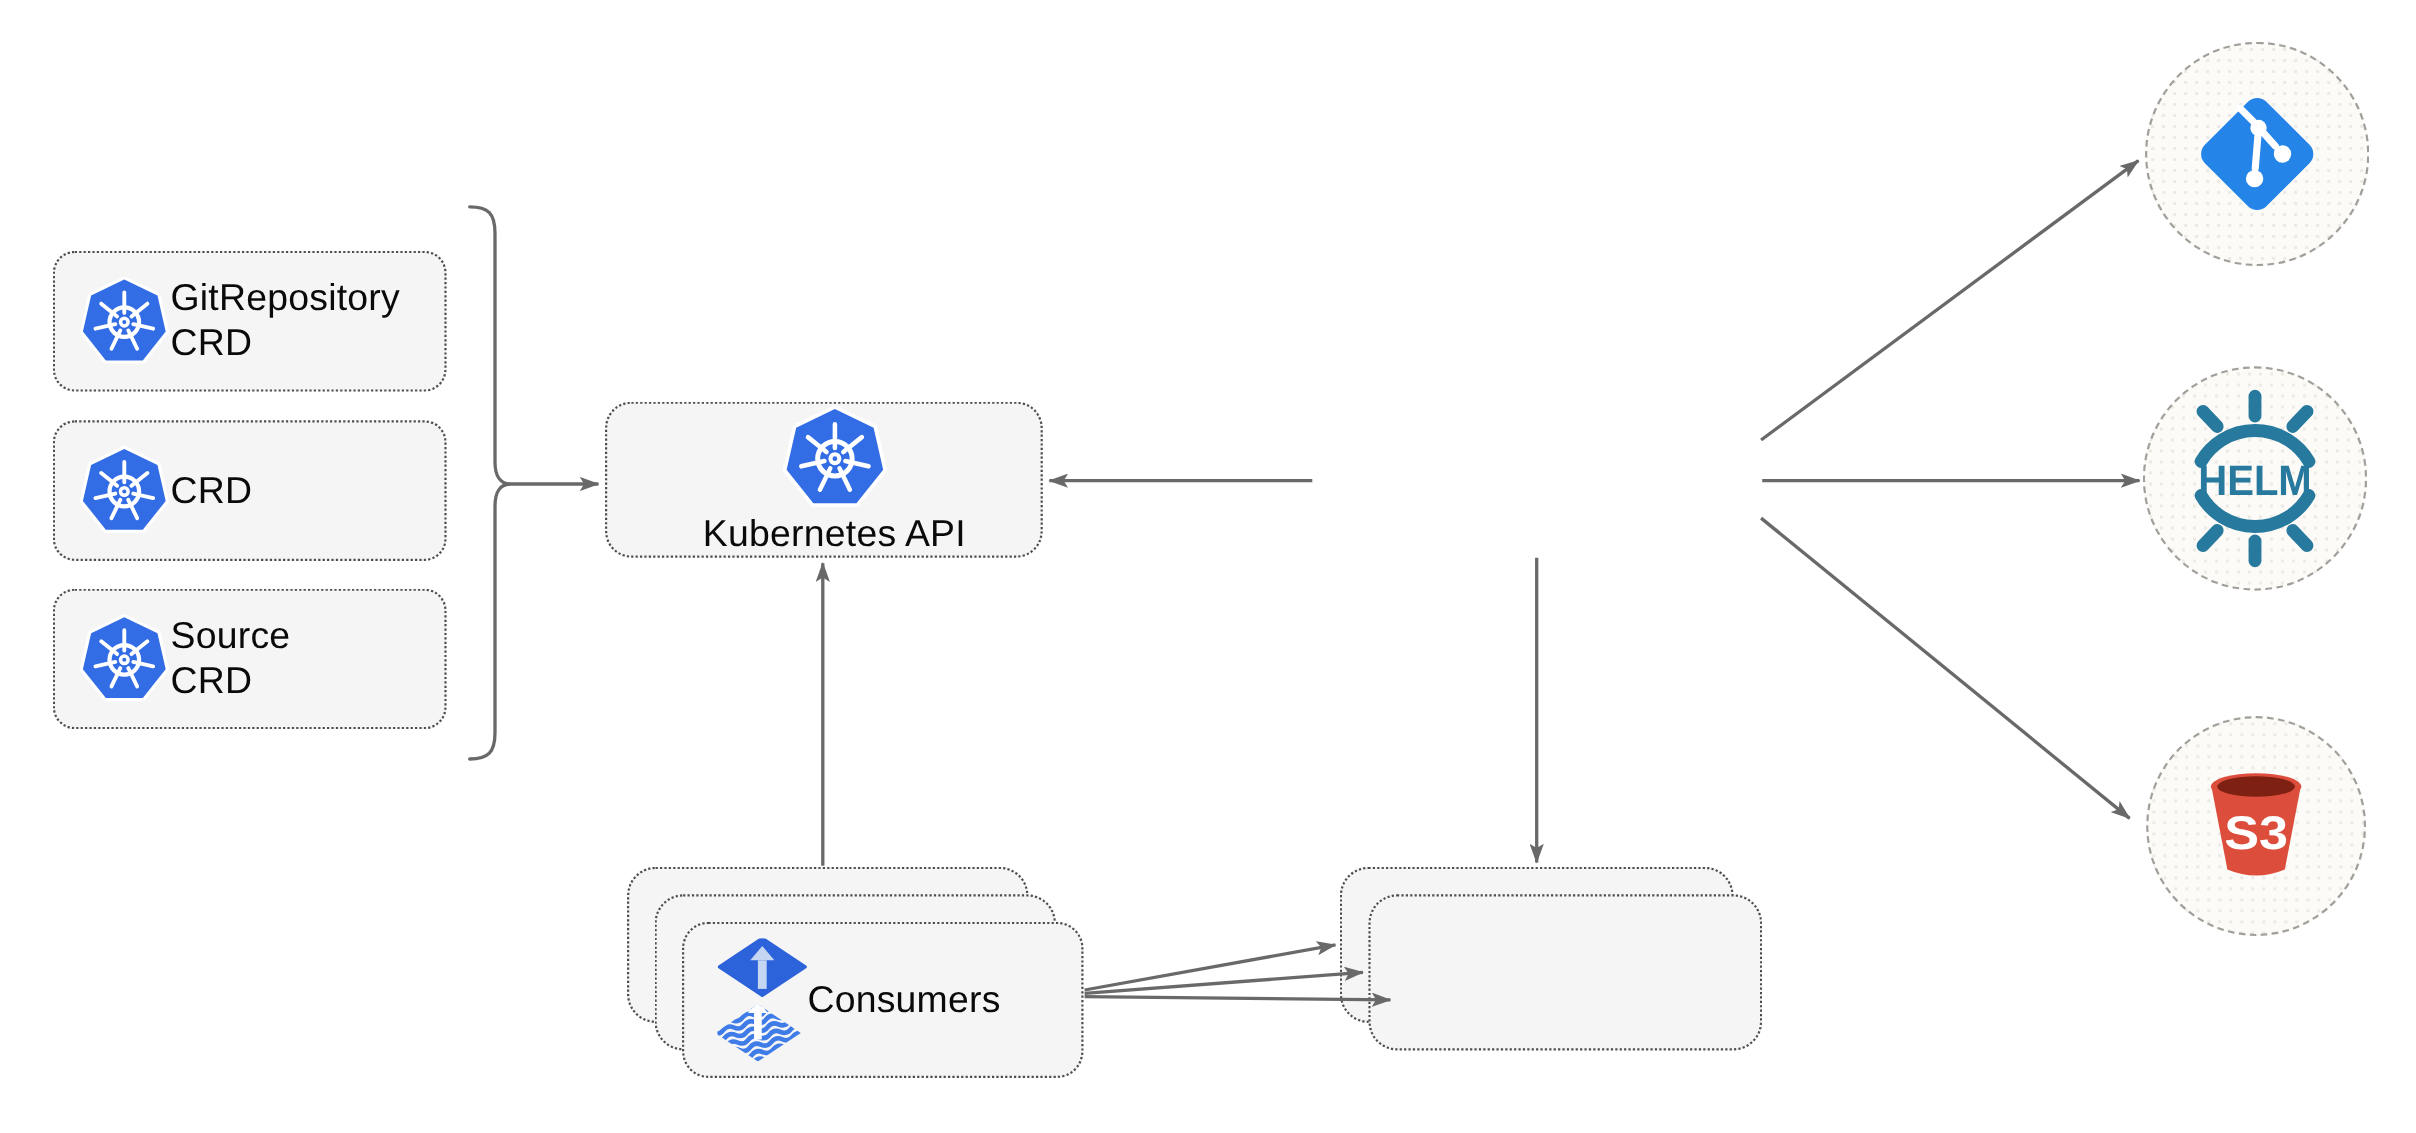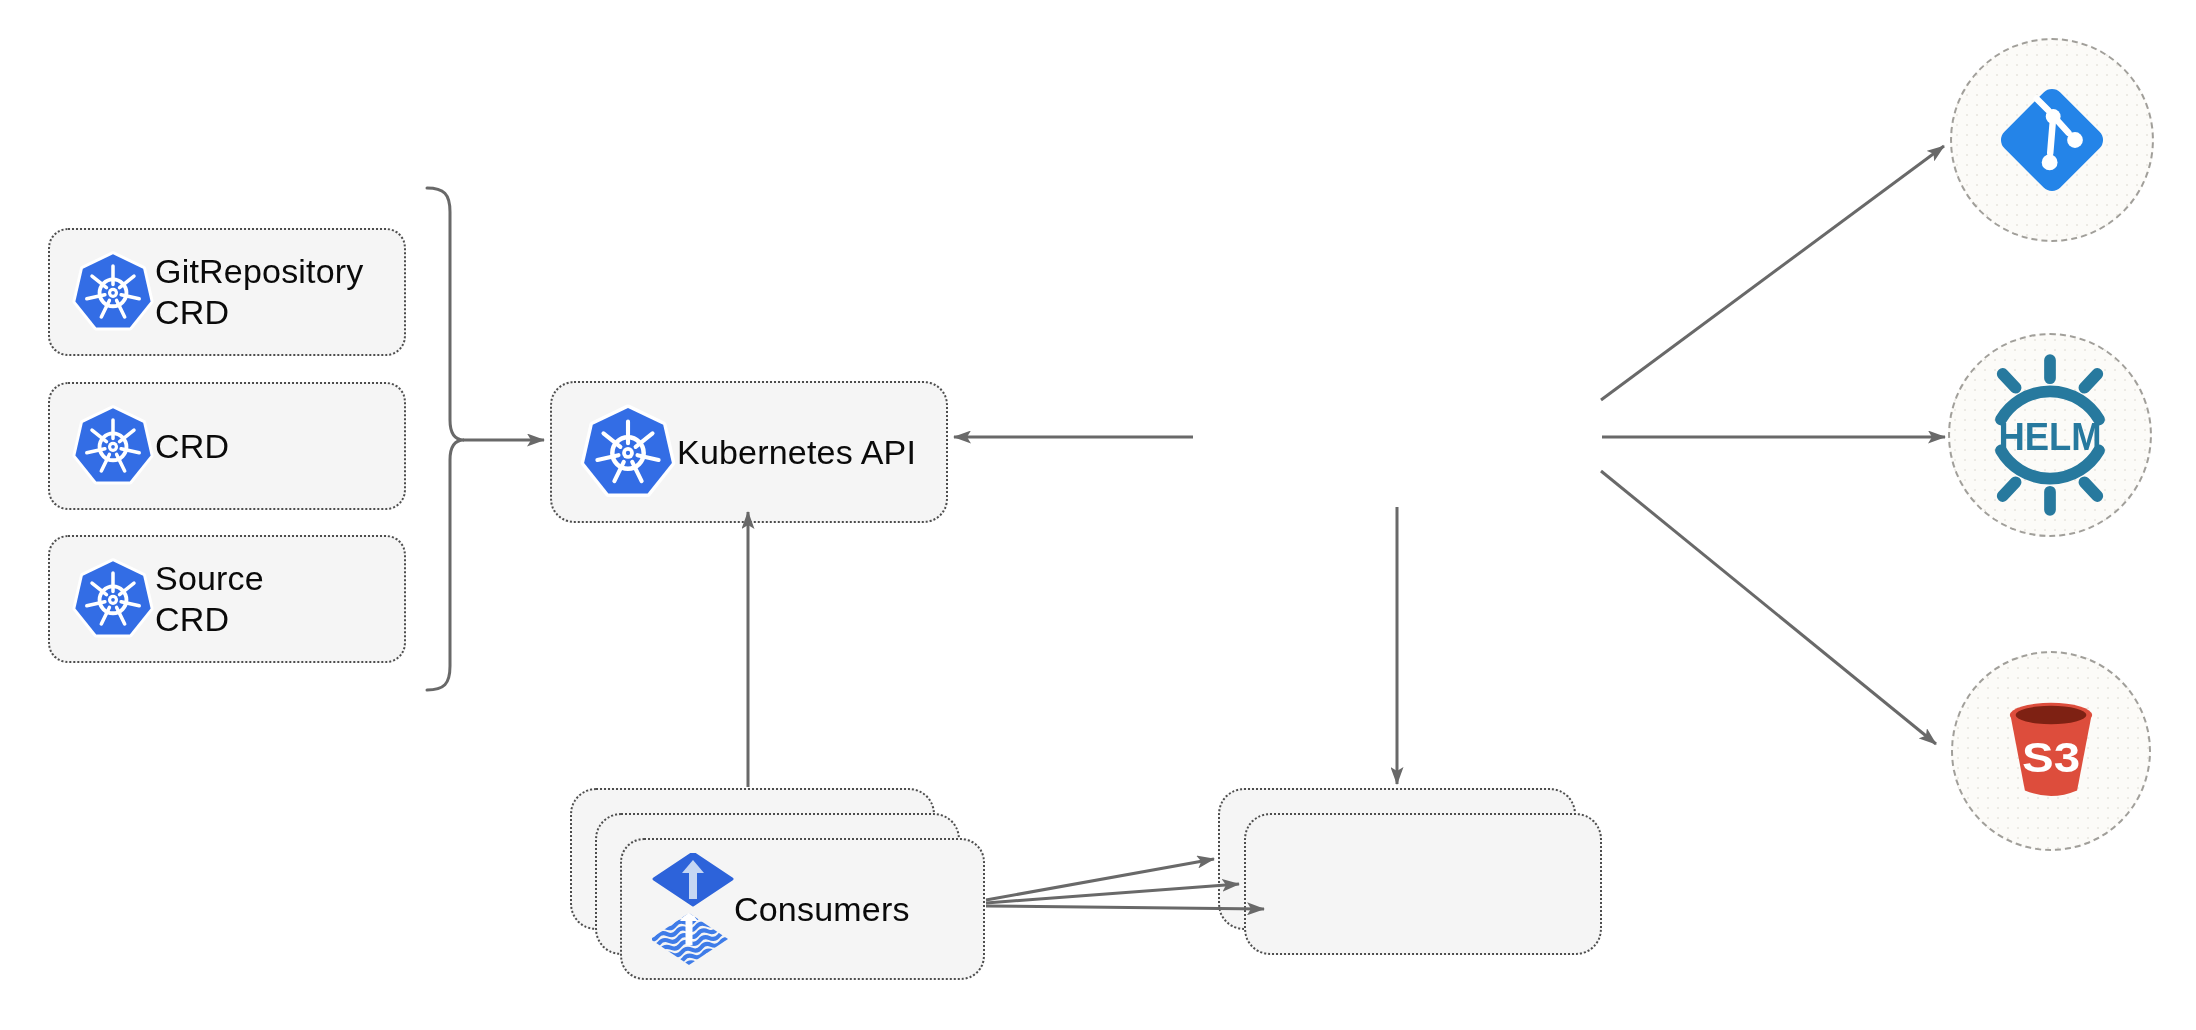--- a/index.html
+++ b/index.html
@@ -9,21 +9,21 @@
   }
   
   .node{
     position:absolute;background:#f5f5f5;border:2px dotted #4d4d4d;border-radius:24px;
     display:flex;align-items:center;box-sizing:border-box;z-index:3;
   }
   .node .lbl{flex:1;text-align:left;font-size:34px;line-height:41px;letter-spacing:0.2px;}
   .stackbox{position:absolute;background:#f5f5f5;border:2px dotted #4d4d4d;border-radius:26px;box-sizing:border-box;}
   .crd{left:48px;width:358px;height:128px;border-radius:20px;padding-left:21px;padding-right:14px;}
   .crd-1{top:228px}.crd-2{top:382px}.crd-3{top:535px}
-  .k8sapi{left:550px;top:381px;width:398px;height:142px;padding-left:27px;padding-right:8px;}
+  .k8sapi{left:550px;top:365px;width:398px;height:142px;padding-left:27px;padding-right:8px;flex-direction:column;}
   .source{left:1195px;top:364px;width:405px;height:142px;padding-left:46px;padding-right:24px;}
   .consumers-front{left:620px;top:838px;width:365px;height:142px;padding-left:30px;padding-right:10px;z-index:5;}
   .artifacts-front{left:1270px;top:838px;width:358px;height:142px;padding-left:24px;padding-right:24px;z-index:5;}
   .cons-back{left:570px;top:788px;width:365px;height:142px;z-index:1;}
   .cons-mid{left:595px;top:813px;width:365px;height:142px;z-index:2;}
   .art-back{left:1218px;top:788px;width:358px;height:142px;z-index:1;}
   .art-mid{left:1244px;top:813px;width:358px;height:142px;z-index:2;}
   
   .ext-circle{
     position:absolute;border:2px dashed #a19f9a;border-radius:50%;box-sizing:border-box;

